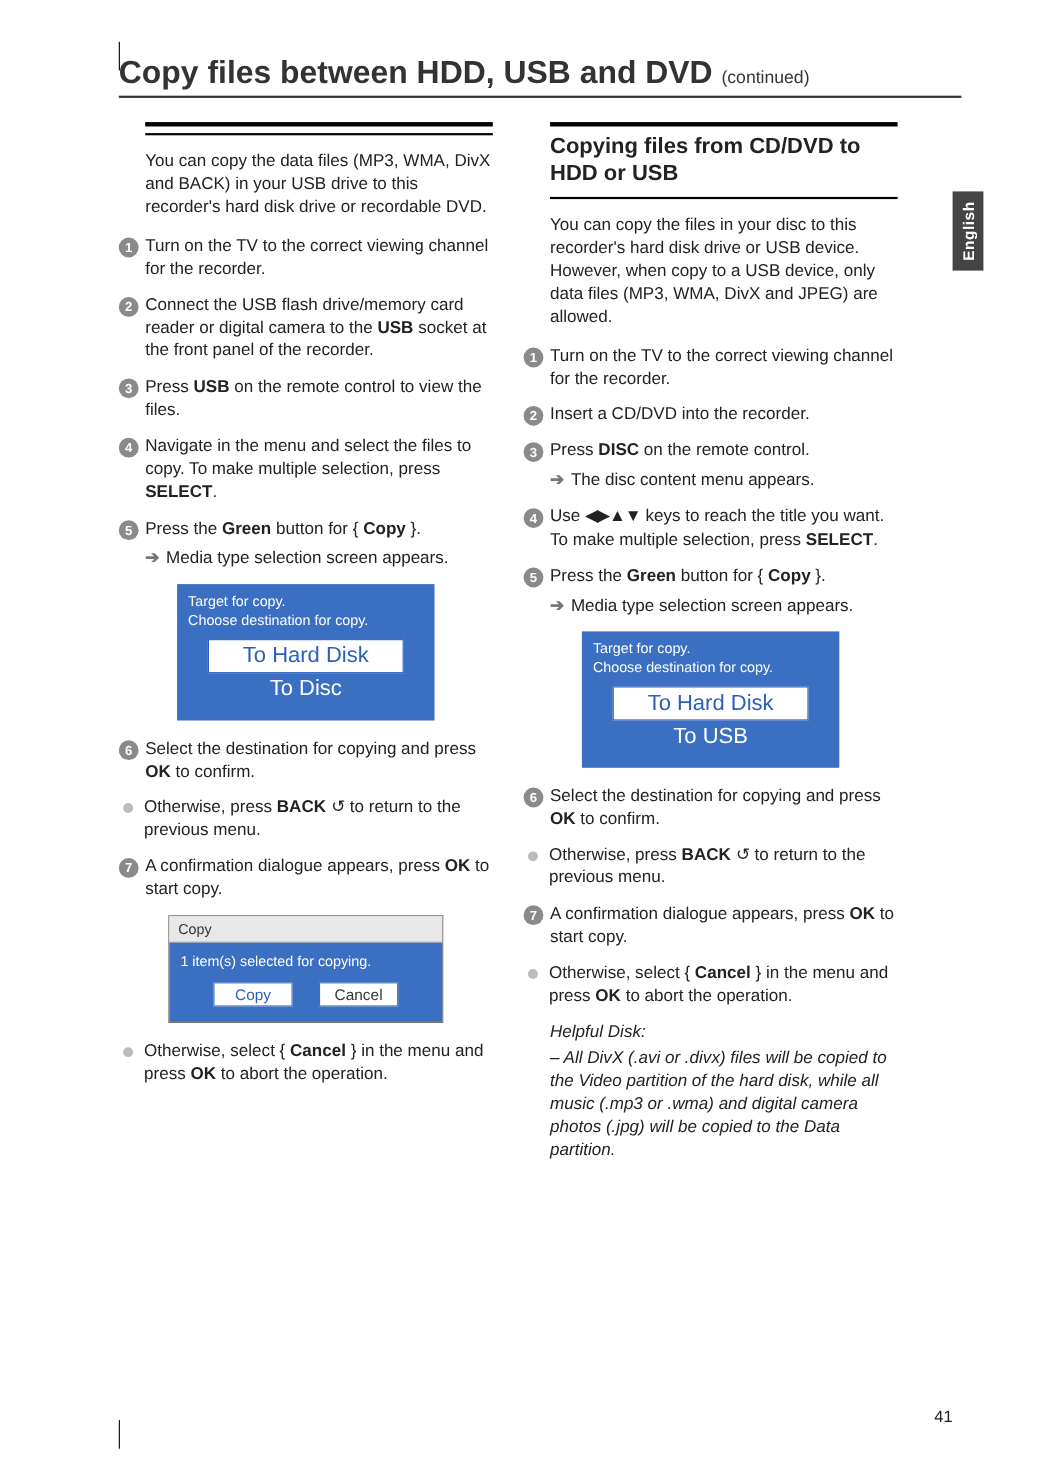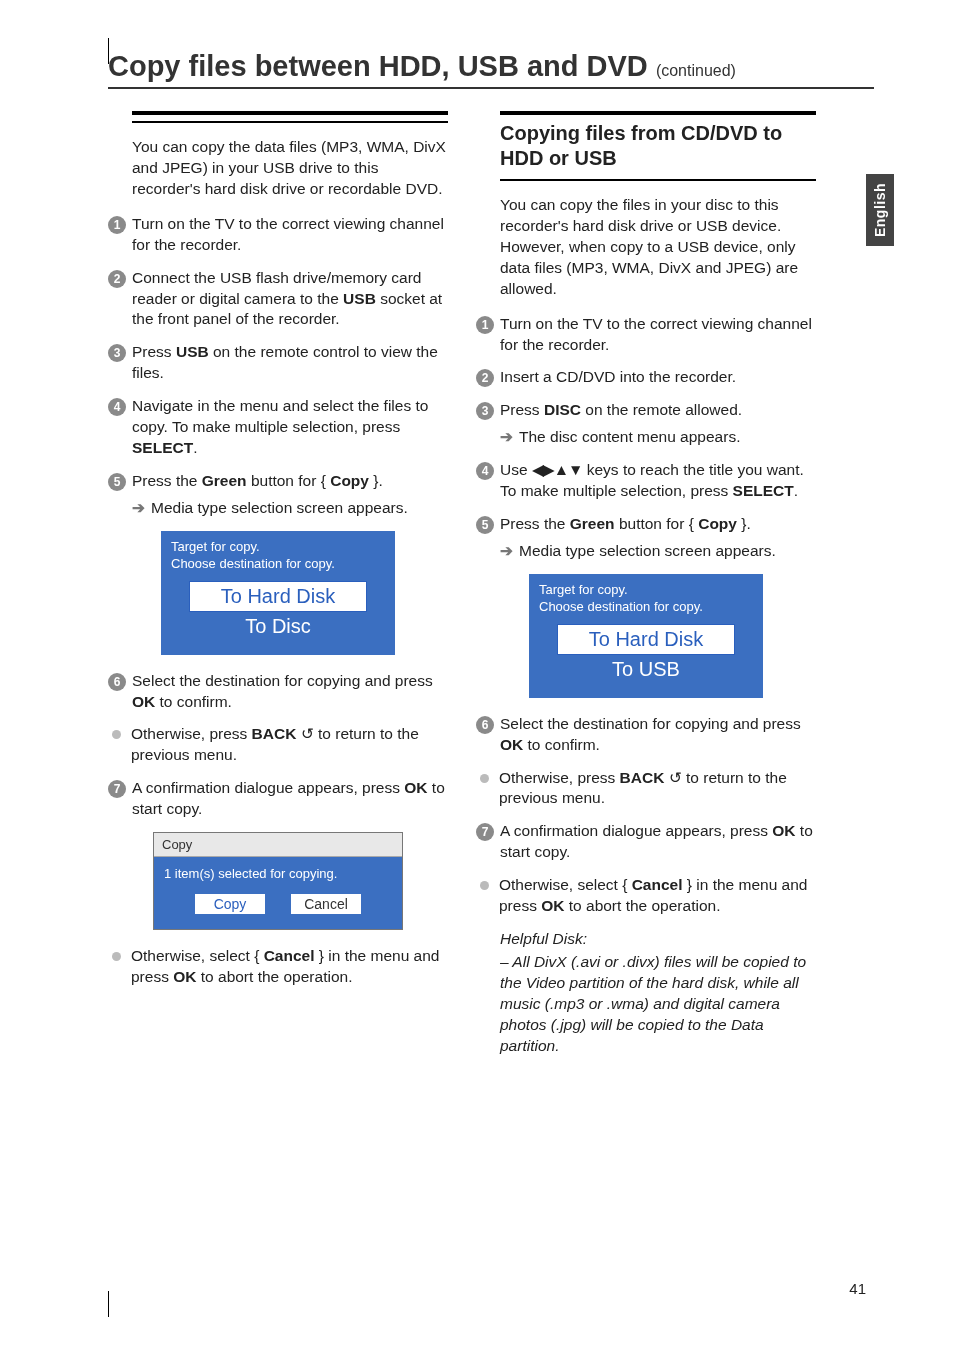--- a/index.html
+++ b/index.html
@@ -69,21 +69,21 @@
     <span class="cont">(continued)</span>
   </h1>
   <div class="title-rule"></div>
 
   <div class="cols">
 
     <div class="col">
       <div style="margin-left:24px;">
         <div class="section-rule-thick"></div>
         <div class="section-rule-thin"></div>
-        <p class="para">You can copy the data files (MP3, WMA, DivX and JPEG) in your USB drive to this recorder's hard disk drive or recordable DVD.</p>
+        <p class="para">You can copy the data files (MP3, WMA, DivX and BACK) in your USB drive to this recorder's hard disk drive or recordable DVD.</p>
       </div>
 
       <div class="step">
           <span class="num">1</span>
           <div class="body">Turn on the TV to the correct viewing channel for the recorder.</div>
         </div>
 
       <div class="step">
           <span class="num">2</span>
           <div class="body"><span>Connect the USB flash drive/memory card reader or digital camera to the </span><b>USB</b><span> socket at the front panel of the recorder.</span></div>
@@ -159,21 +159,21 @@
           <div class="body">Turn on the TV to the correct viewing channel for the recorder.</div>
         </div>
 
       <div class="step">
           <span class="num">2</span>
           <div class="body">Insert a CD/DVD into the recorder.</div>
         </div>
 
       <div class="step">
           <span class="num">3</span>
-          <div class="body"><span>Press </span><b>DISC</b><span> on the remote allowed.</span></div>
+          <div class="body"><span>Press </span><b>DISC</b><span> on the remote control.</span></div>
         </div>
       <div class="indent-arrow">
           <span class="arrow">➔</span>
           <span>The disc content menu appears.</span>
         </div>
 
       <div class="step">
           <span class="num">4</span>
           <div class="body"><span>Use </span><span class="nav-keys">◀▶▲▼</span><span> keys to reach the title you want. To make multiple selection, press </span><b>SELECT</b><span>.</span></div>
         </div>

